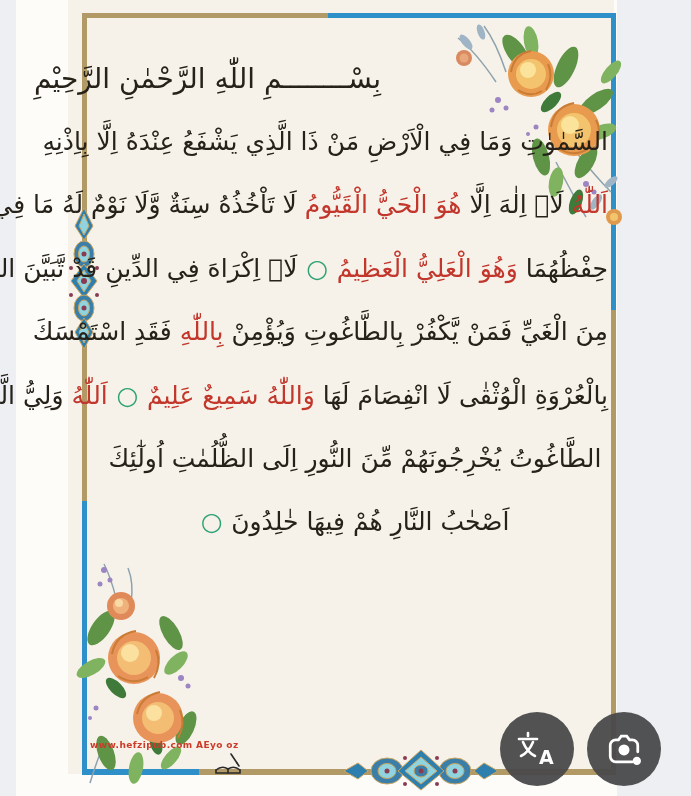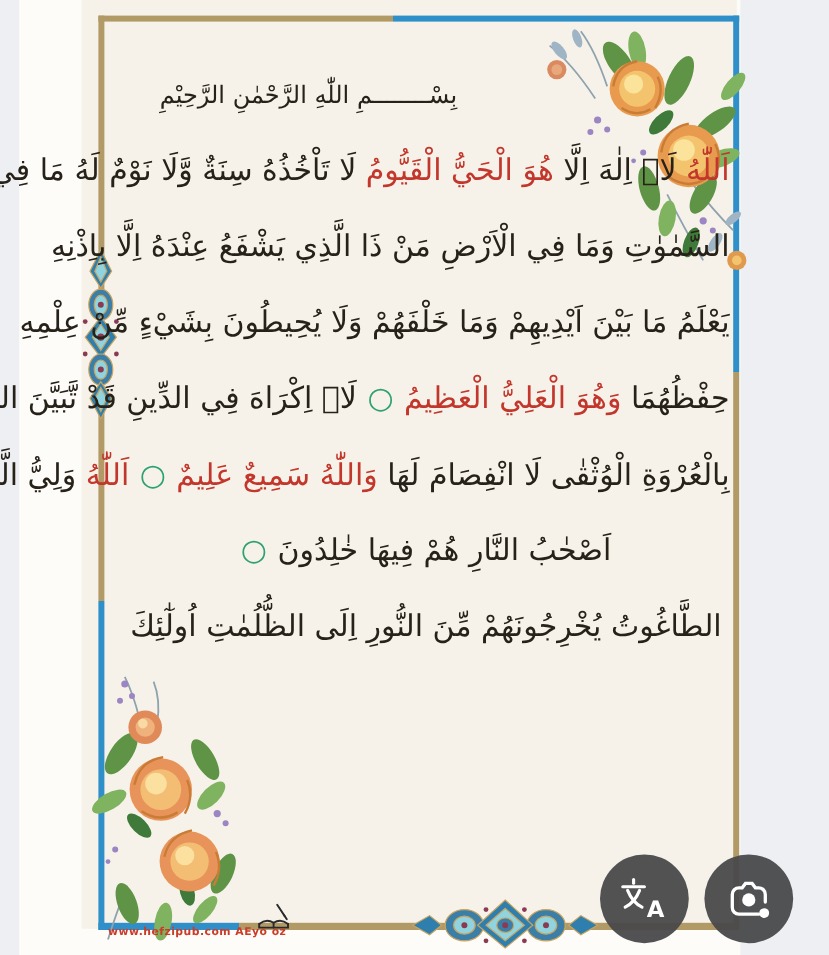--- a/index.html
+++ b/index.html
@@ -18,41 +18,41 @@
   .b-bottom{left:66px;top:769px;width:534px;height:6px;
     background:linear-gradient(90deg,#2e8fc9 0 22%,#b29a67 22% 100%);}
   .b-left{left:66px;top:13px;width:5px;height:762px;
     background:linear-gradient(180deg,#b29a67 0 64%,#2e8fc9 64% 100%);}
   .b-right{left:595px;top:13px;width:5px;height:762px;
     background:linear-gradient(180deg,#2e8fc9 0 39%,#b29a67 39% 100%);}
 
   
   .bismillah{
     position:absolute;left:125px;top:50px;width:240px;height:58px;line-height:58px;
-    text-align:right;direction:rtl;font-size:20px;color:#272219;white-space:nowrap;
+    text-align:right;direction:rtl;font-size:28px;color:#272219;white-space:nowrap;
   }
   .lines{position:absolute;left:86px;top:110px;width:506px;}
   .quran-line{
     height:63.4px;line-height:63.4px;font-size:25px;color:#272219;
     direction:rtl;text-align:justify;text-align-last:justify;white-space:nowrap;
   }
   .quran-line.center{text-align:center;text-align-last:center;}
   .seg-black{color:#272219;}
   .seg-red{color:#c2362b;}
   .seg-green{color:#2ea174;font-weight:600;}
 
   
   .deco{position:absolute;}
   .deco-topright{left:420px;top:12px;width:190px;height:225px;}
   .deco-bottomleft{left:60px;top:558px;width:145px;height:235px;}
   .deco-leftorn{left:47px;top:206px;width:42px;height:145px;}
   .deco-bottomorn{left:326px;top:748px;width:158px;height:44px;}
   .deco-logo{left:196px;top:750px;width:32px;height:28px;}
   .url-text{
-    position:absolute;left:74px;top:772px;font-size:9px;letter-spacing:.4px;
+    position:absolute;left:74px;top:740px;font-size:9px;letter-spacing:.4px;
     color:#cc3b28;font-weight:bold;white-space:nowrap;
   }
 
   
   .fab{
     position:absolute;width:74px;height:74px;border-radius:50%;
     background:rgba(73,73,75,.95);display:flex;align-items:center;justify-content:center;
     top:712px;
   }
   .fab-translate{left:500px;}
@@ -235,27 +235,27 @@
       <path d="M19 4 L25 13"></path>
       <path d="M25 13 L27 16"></path>
     </g>
   </svg>
 
   <div class="url-text">www.hefzipub.com AEyo oz</div>
 
   <div class="bismillah">بِسْــــــــمِ اللّٰهِ الرَّحْمٰنِ الرَّحِيْمِ</div>
 
   <div class="lines">
+      <div class="quran-line"><span class="seg-black">السَّمٰوٰتِ وَمَا فِي الْاَرْضِ مَنْ ذَا الَّذِي يَشْفَعُ عِنْدَهُ اِلَّا بِاِذْنِهِ</span></div>
       <div class="quran-line"><span class="seg-red">اَللّٰهُ </span><span class="seg-black">لَاۤ اِلٰهَ اِلَّا </span><span class="seg-red">هُوَ الْحَيُّ الْقَيُّومُ</span><span class="seg-black"> لَا تَاْخُذُهُ سِنَةٌ وَّلَا نَوْمٌ لَهُ مَا فِي</span></div>
-      <div class="quran-line"><span class="seg-black">السَّمٰوٰتِ وَمَا فِي الْاَرْضِ مَنْ ذَا الَّذِي يَشْفَعُ عِنْدَهُ اِلَّا بِاِذْنِهِ</span></div>
-      <div class="quran-line"><span class="seg-black">يَعْلَمُ مَا بَيْنَ اَيْدِيهِمْ وَمَا خَلْفَهُمْ وَلَا يُحِيطُونَ بِشَيْءٍ مِّنْ عِلْمِهِ</span></div>
       <div class="quran-line"><span class="seg-black">حِفْظُهُمَا </span><span class="seg-red">وَهُوَ الْعَلِيُّ الْعَظِيمُ</span><span class="seg-green"> ○ </span><span class="seg-black">لَاۤ اِكْرَاهَ فِي الدِّينِ قَدْ تَّبَيَّنَ الرُّشْدُ</span></div>
+      <div class="quran-line"><span class="seg-black">مِنَ الْغَيِّ فَمَنْ يَّكْفُرْ بِالطَّاغُوتِ وَيُؤْمِنْ </span><span class="seg-red">بِاللّٰهِ</span><span class="seg-black"> فَقَدِ اسْتَمْسَكَ</span></div>
       <div class="quran-line"><span class="seg-black">بِالْعُرْوَةِ الْوُثْقٰى لَا انْفِصَامَ لَهَا </span><span class="seg-red">وَاللّٰهُ سَمِيعٌ عَلِيمٌ</span><span class="seg-green"> ○ </span><span class="seg-red">اَللّٰهُ</span><span class="seg-black"> وَلِيُّ الَّذِينَ</span></div>
+      <div class="quran-line center"><span class="seg-black">الطَّاغُوتُ يُخْرِجُونَهُمْ مِّنَ النُّورِ اِلَى الظُّلُمٰتِ اُولٰٓئِكَ</span></div>
       <div class="quran-line center"><span class="seg-black">اَصْحٰبُ النَّارِ هُمْ فِيهَا خٰلِدُونَ</span><span class="seg-green"> ○</span></div>
-      <div class="quran-line center"><span class="seg-black">الطَّاغُوتُ يُخْرِجُونَهُمْ مِّنَ النُّورِ اِلَى الظُّلُمٰتِ اُولٰٓئِكَ</span></div>
     </div>
 </div>
 
 <div class="fab fab-translate">
   <svg width="44" height="40" viewBox="0 0 44 38">
     <g stroke="#ffffff" stroke-width="2.6" fill="none" stroke-linecap="round">
       <path d="M13 3 v3"></path>
       <path d="M4 9 h18"></path>
       <path d="M18 12 Q14 22 6 26"></path>
       <path d="M8 12 Q12 22 20 26"></path>

